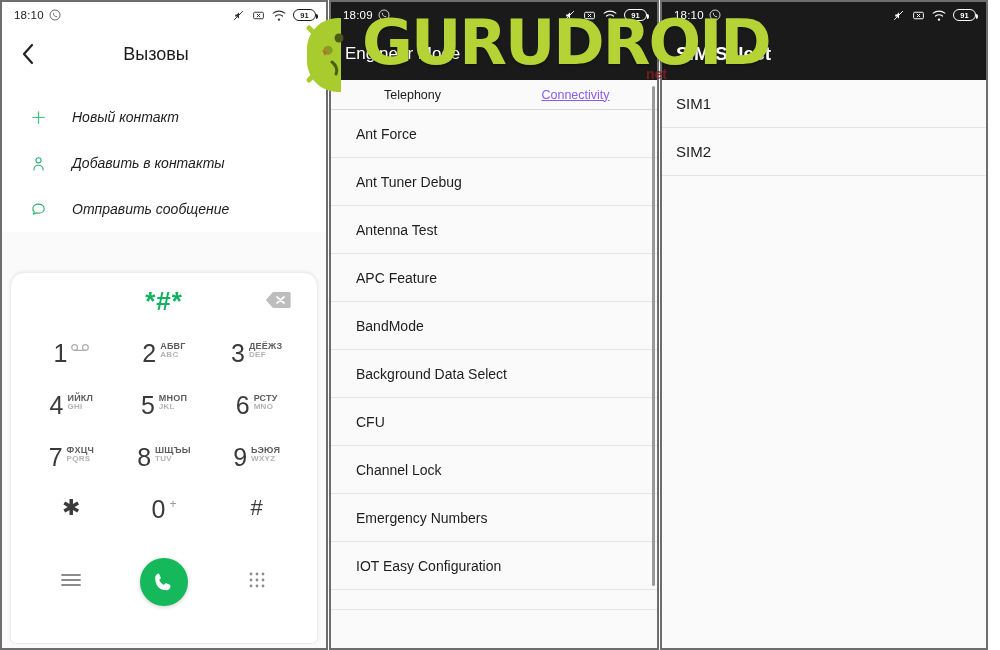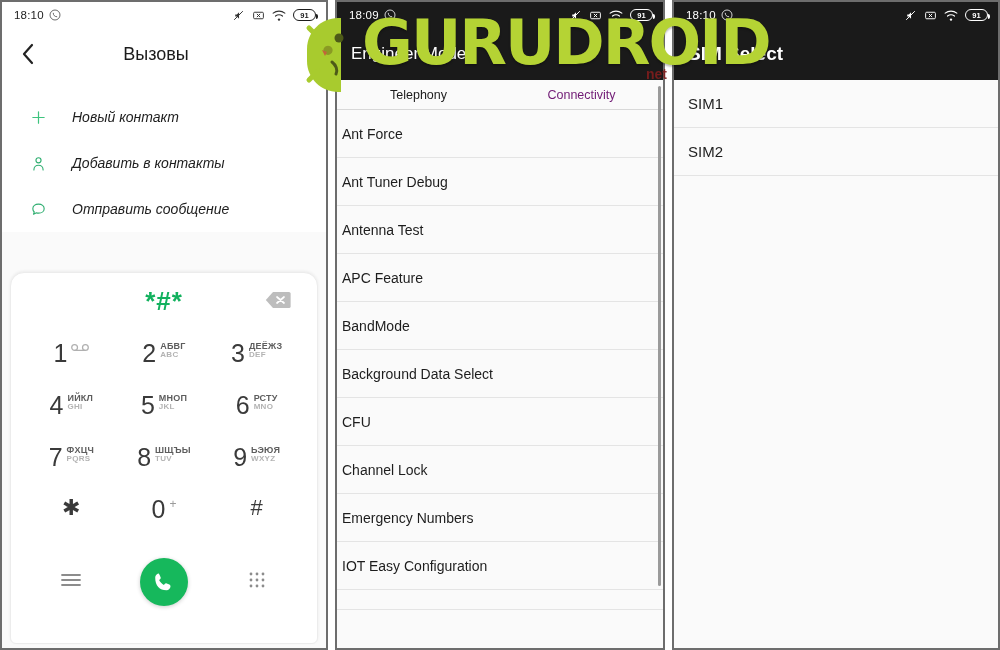--- a/index.html
+++ b/index.html
@@ -7,21 +7,21 @@
     width: 1000px; height: 650px;
     background: #ffffff;
     font-family: "Liberation Sans", sans-serif;
     overflow: hidden;
   }
   .stage {
     position: relative;
     width: 1000px; height: 650px;
     background: #ffffff;
     display: flex;
-    gap: 7px;
+    gap: 1px;
   }
 
   
   .phone {
     position: relative;
     height: 650px;
     background: #fafafa;
     border: 2px solid #6d6d6d;
     overflow: hidden;
   }
@@ -126,25 +126,25 @@
     height:52px; background:#1a1a1a; display:flex; align-items:center;
     padding-left:14px;
   }
   .m-title { color:#ffffff; font-size:17px; }
   .m-tabs {
     height:30px; display:flex; align-items:center;
     background:#fafafa; border-bottom:1px solid #d8d8d8;
   }
   .m-tab { flex:1; text-align:center; font-size:12.5px; }
   .m-tab.active { color:#1c1c1c; }
-  .m-tab.inactive { color:#701a75; }
+  .m-tab.inactive { color:#8b5cf6;text-decoration:underline; }
   .m-list { background:#fafafa; }
   .m-row {
     height:48px; display:flex; align-items:center;
-    padding-left:5px; border-bottom:1px solid #e4e4e4;
+    padding-left:25px; border-bottom:1px solid #e4e4e4;
     font-size:14px; color:#1d1d1d;
   }
   .m-scroll {
     position:absolute; right:2px; top:84px; width:3px; height:500px;
     background:#9a9a9a; border-radius:2px;
   }
   .m-partial {
     height:20px; border-bottom:1px solid #e4e4e4; background:#fafafa;
   }
 

